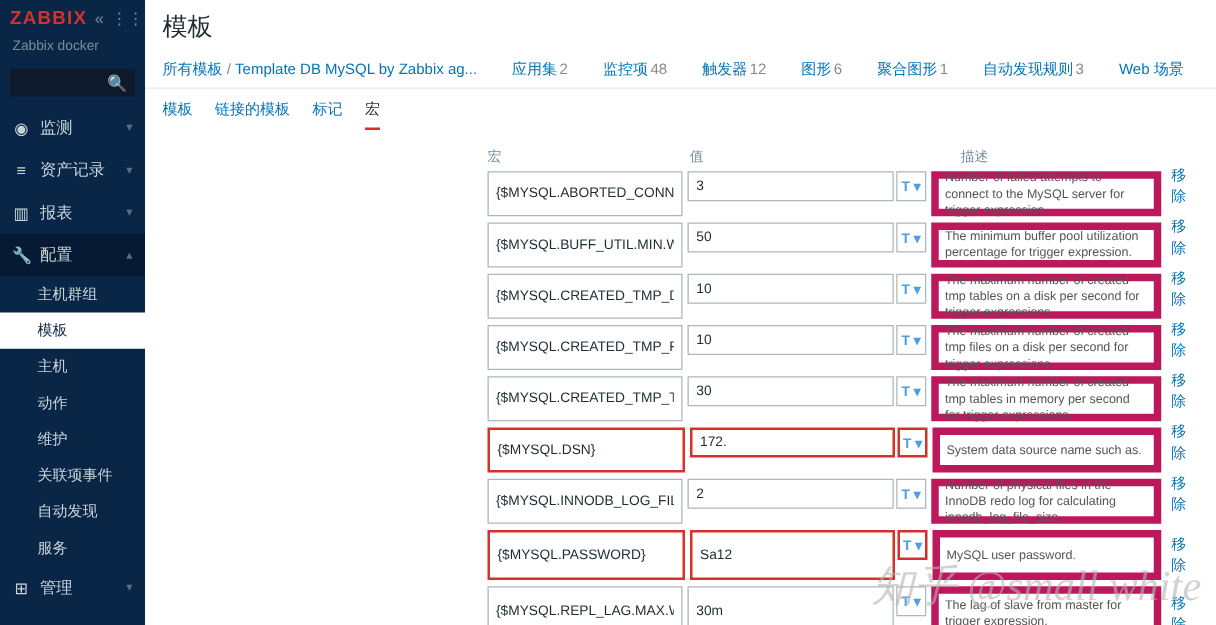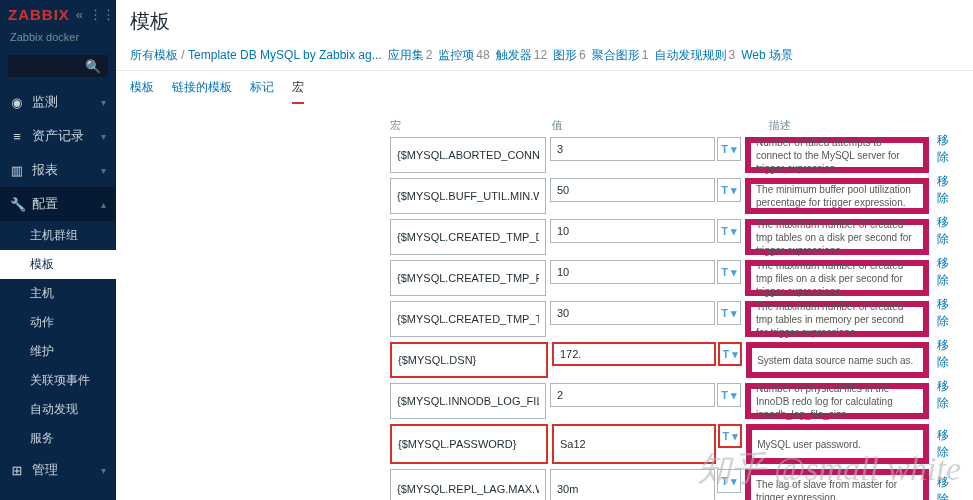--- a/index.html
+++ b/index.html
@@ -17,21 +17,21 @@
 .nav-item{display:flex;align-items:center;padding:8px 10px;color:#c8d4da;cursor:pointer;gap:8px}
 .nav-item.top{font-size:13px}
 .nav-item .chev{margin-left:auto;color:#5a7080;font-size:10px}
 .nav-item.active-top{background:#071a33}
 .sub{list-style:none}
 .sub-item{padding:6px 10px 6px 30px;color:#c8d4da;cursor:pointer;font-size:12px}
 .sub-item.active{background:#fff;color:#0a2647}
 .icon{width:14px;display:inline-block;text-align:center;font-size:13px}
 .main{flex:1;display:flex;flex-direction:column;overflow:hidden;background:#fff}
 .page-title{font-size:20px;padding:8px 14px;color:#1f2c33}
-.crumb-row{padding:4px 14px 6px;display:flex;flex-wrap:wrap;gap:6px;border-bottom:1px solid #e8e8e8;font-size:12px}
+.crumb-row{padding:4px 14px 6px;display:flex;flex-wrap:wrap;gap:28px;border-bottom:1px solid #e8e8e8;font-size:12px}
 .crumb-row a{color:#0275b8;text-decoration:none;cursor:pointer}
 .crumb-row .sep{color:#888}
 .crumb-row .cnt{color:#888;margin-left:2px}
 .tabs{padding:8px 14px 0;display:flex;gap:18px;font-size:12px}
 .tab{color:#0275b8;cursor:pointer;padding-bottom:6px}
 .tab.active{color:#1f2c33;border-bottom:2px solid #d2312e}
 .content{padding:10px 14px;overflow:auto;flex:1}
 .pill-row{margin-left:260px;margin-bottom:8px}
 .pill{display:inline-block;padding:4px 12px;font-size:12px;border:1px solid #ccc;cursor:pointer;background:#fff}
 .pill.active{background:#6f6f6f;color:#fff;border-color:#6f6f6f}

